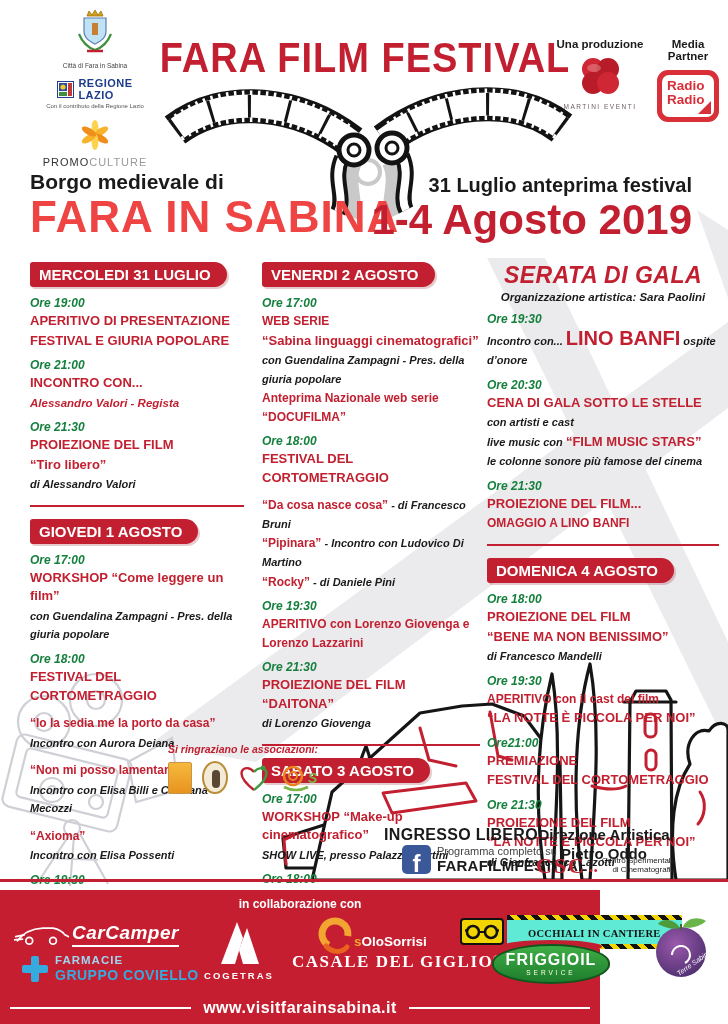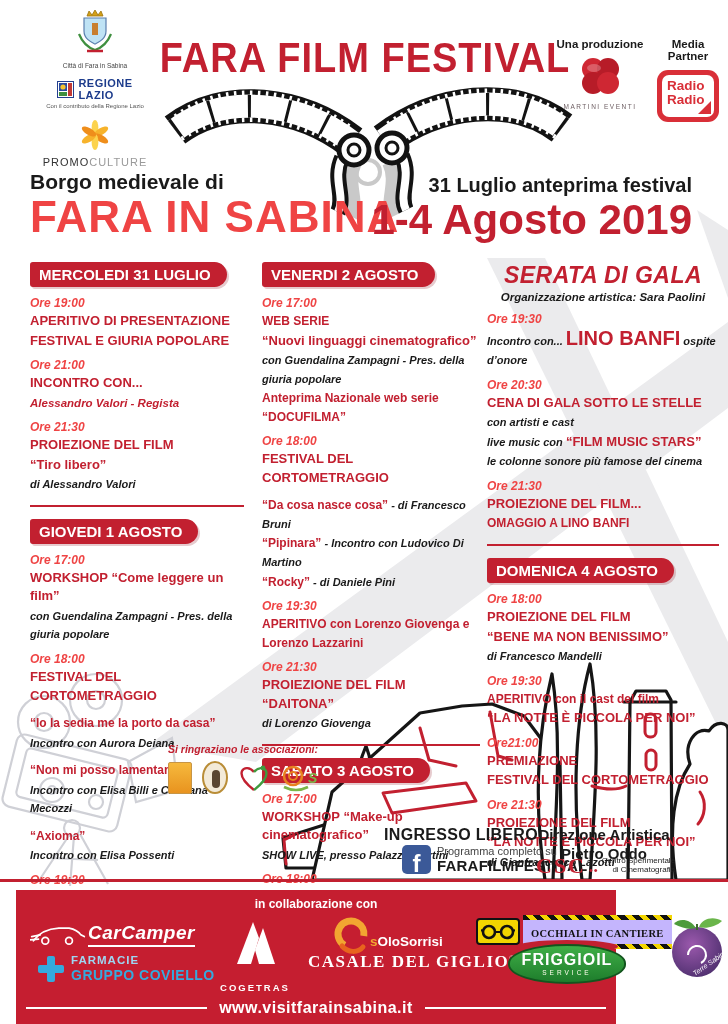--- a/index.html
+++ b/index.html
@@ -48,21 +48,21 @@
   .prog-col{position:absolute;top:262px;z-index:2}
   .col1{left:30px;width:214px}
   .col2{left:262px;width:218px}
   .col3{left:487px;width:232px}
   .day-banner-wrap{margin-bottom:2px}
   .day-banner-wrap:not(:first-child){margin-top:12px}
   .day-banner{display:inline-block;background:#c22030;color:#fff;font-weight:bold;font-size:15px;line-height:1;
     padding:5px 16px 5px 9px;border-radius:3px 13px 13px 3px;box-shadow:2px 2px 0 rgba(140,20,30,.22)}
   .day-sep{border-top:2.5px solid #c22030;margin-top:12px}
   .event{margin-top:9px}
-  .ev-time{font-size:12px;font-style:italic;font-weight:bold;color:#ef4444;margin-bottom:1px}
+  .ev-time{font-size:12px;font-style:italic;font-weight:bold;color:#15803d;margin-bottom:1px}
   .ev-line{line-height:1.16;margin-top:1px}
   .seg-red{color:#c22030;font-weight:bold;font-size:13px}
   .seg-redsm{color:#c22030;font-weight:bold;font-size:12px}
   .seg-redlg{color:#c22030;font-weight:bold;font-size:12px}
   .seg-redxl{color:#c22030;font-weight:bold;font-size:20px}
   .seg-redit{color:#c22030;font-weight:bold;font-style:italic;font-size:11.5px}
   .seg-sub{color:#1a1a1a;font-weight:bold;font-style:italic;font-size:11px}
   .seg-subind{color:#1a1a1a;font-weight:bold;font-style:italic;font-size:11px;display:inline-block;margin-left:36px}
   .gala{margin-bottom:2px}
   .gala-title{color:#c22030;font-weight:bold;font-style:italic;font-size:23px;text-align:center;letter-spacing:.5px}
@@ -84,41 +84,41 @@
   .fb-l1{font-size:11px;color:#444}
   .fb-l2{font-size:15px;font-weight:bold;letter-spacing:.2px}
   .direzione{left:528px;top:826px;width:152px;text-align:center;font-size:15px;font-weight:bold;line-height:1.25}
   .csc-row{left:536px;top:853px;display:flex;align-items:center;gap:3px}
   .csc-acr{color:#c22030;font-weight:bold;font-size:22px;letter-spacing:2px;font-family:"Liberation Serif",serif}
   .csc-dots{color:#c22030;font-size:11px;letter-spacing:1px;align-self:flex-end;margin-bottom:3px}
   .csc-txt{font-size:8px;line-height:1.1;color:#222;text-align:right}
 
   
   .redline{position:absolute;left:0;top:879px;width:728px;height:3px;background:#c22030;z-index:2}
-  .footer{position:absolute;left:16px;top:890px;width:600px;height:134px;background:#c51e30;z-index:2;color:#fff}
+  .footer{position:absolute;left:0;top:890px;width:600px;height:134px;background:#c51e30;z-index:2;color:#fff}
   .collab{position:absolute;top:7px;left:0;width:100%;text-align:center;font-weight:bold;font-size:12px}
   .sp-carcamper{position:absolute;left:14px;top:30px;display:flex;align-items:center;gap:2px}
   .cc-txt{font-size:19px;font-weight:bold;font-style:italic;letter-spacing:.5px;border-bottom:2px solid #fff;padding-bottom:1px}
   .sp-farmacie{position:absolute;left:22px;top:64px;display:flex;gap:7px;align-items:center}
   .cross{position:relative;width:26px;height:26px;flex:0 0 26px}
   .cross:before{content:"";position:absolute;left:9px;top:0;width:8px;height:26px;background:#35aade;border-radius:2px}
   .cross:after{content:"";position:absolute;top:9px;left:0;width:26px;height:8px;background:#35aade;border-radius:2px}
   .fa-l1{font-size:11.5px;font-weight:bold;color:#9ed6f2;letter-spacing:1px;line-height:1.15}
   .fa-l2{font-size:14px;font-weight:bold;color:#35aade;letter-spacing:.5px;line-height:1.15}
   .sp-cogetras{position:absolute;left:198px;top:30px;width:82px;text-align:center}
-  .cog-txt{font-size:9.5px;font-weight:bold;letter-spacing:2px;margin-top:14px}
+  .cog-txt{font-size:9.5px;font-weight:bold;letter-spacing:2px;margin-top:2px}
   .sp-solo{position:absolute;left:316px;top:26px;display:flex;align-items:flex-end}
   .solo-txt{font-size:13.5px;font-weight:bold;margin-bottom:7px}
   .solo-txt .fl{color:#f2a531}
   .sp-casale{position:absolute;left:292px;top:62px;font-family:"Liberation Serif",serif;font-size:17px;letter-spacing:1.5px;font-weight:bold}
   .sp-casale sup{font-size:7px}
   .sp-occhiali{position:absolute;left:460px;top:28px;display:flex;align-items:center}
   .occ-glasses{width:44px;height:27px;background:#f2d500;border:2px solid #111;border-radius:4px;
     display:flex;align-items:center;justify-content:center;margin-right:3px}
-  .occ-strip{position:relative;background:#c4b5fd;padding:4px 8px}
+  .occ-strip{position:relative;background:#5eead4;padding:4px 21px}
   .occ-strip:before,.occ-strip:after{content:"";position:absolute;left:0;right:0;height:5px;
     background:repeating-linear-gradient(45deg,#111 0 5px,#f2d500 5px 10px)}
   .occ-strip:before{top:-4px}.occ-strip:after{bottom:-4px}
   .occ-txt{font-size:10.5px;font-weight:bold;color:#111;letter-spacing:.3px;font-family:"Liberation Serif",serif;white-space:nowrap}
   .sp-friggioil{position:absolute;left:492px;top:54px;width:118px;height:40px}
   .fr-red{position:absolute;left:8px;right:8px;top:-4px;height:13px;background:#c22030;border-radius:50%}
   .fr-oval{position:absolute;left:0;top:0;right:0;bottom:0;background:linear-gradient(#3fae46,#1e7d2c);
     border:2px solid #13551e;border-radius:50%/48%}
   .fr-main{position:relative;text-align:center;margin-top:7px;font-size:16px;font-weight:bold;letter-spacing:1px;color:#fff;z-index:1}
   .fr-sub{position:relative;text-align:center;font-size:6.5px;letter-spacing:3px;color:#ffffee;z-index:1}
@@ -332,21 +332,21 @@
         <div class="ev-time">Ore 21:30</div>
         <div class="ev-line"><span class="seg-red">PROIEZIONE DEL FILM</span></div>
         <div class="ev-line"><span class="seg-red">“SCONNESSI”</span></div>
       </div>
     </div>
   <div class="prog-col col2">
       <div class="day-banner-wrap"><div class="day-banner">VENERDI 2 AGOSTO</div></div>
       <div class="event">
         <div class="ev-time">Ore 17:00</div>
         <div class="ev-line"><span class="seg-redlg">WEB SERIE</span></div>
-        <div class="ev-line"><span class="seg-red">“Nuovi linguaggi cinematografico”</span></div>
+        <div class="ev-line"><span class="seg-red">“Sabina linguaggi cinematografici”</span></div>
         <div class="ev-line"><span class="seg-sub">con Guendalina Zampagni - Pres. della giuria popolare</span></div>
         <div class="ev-line"><span class="seg-redsm">Anteprima Nazionale web serie “DOCUFILMA”</span></div>
       </div>
       <div class="event">
         <div class="ev-time">Ore 18:00</div>
         <div class="ev-line"><span class="seg-red">FESTIVAL DEL CORTOMETRAGGIO</span></div>
       </div>
       <div class="event">
         <div class="ev-line"><span class="seg-redsm">“Da cosa nasce cosa”</span><span class="seg-sub"> - di Francesco Bruni</span></div>
         <div class="ev-line"><span class="seg-redsm">“Pipinara”</span><span class="seg-sub"> - Incontro con Ludovico Di Martino</span></div>

